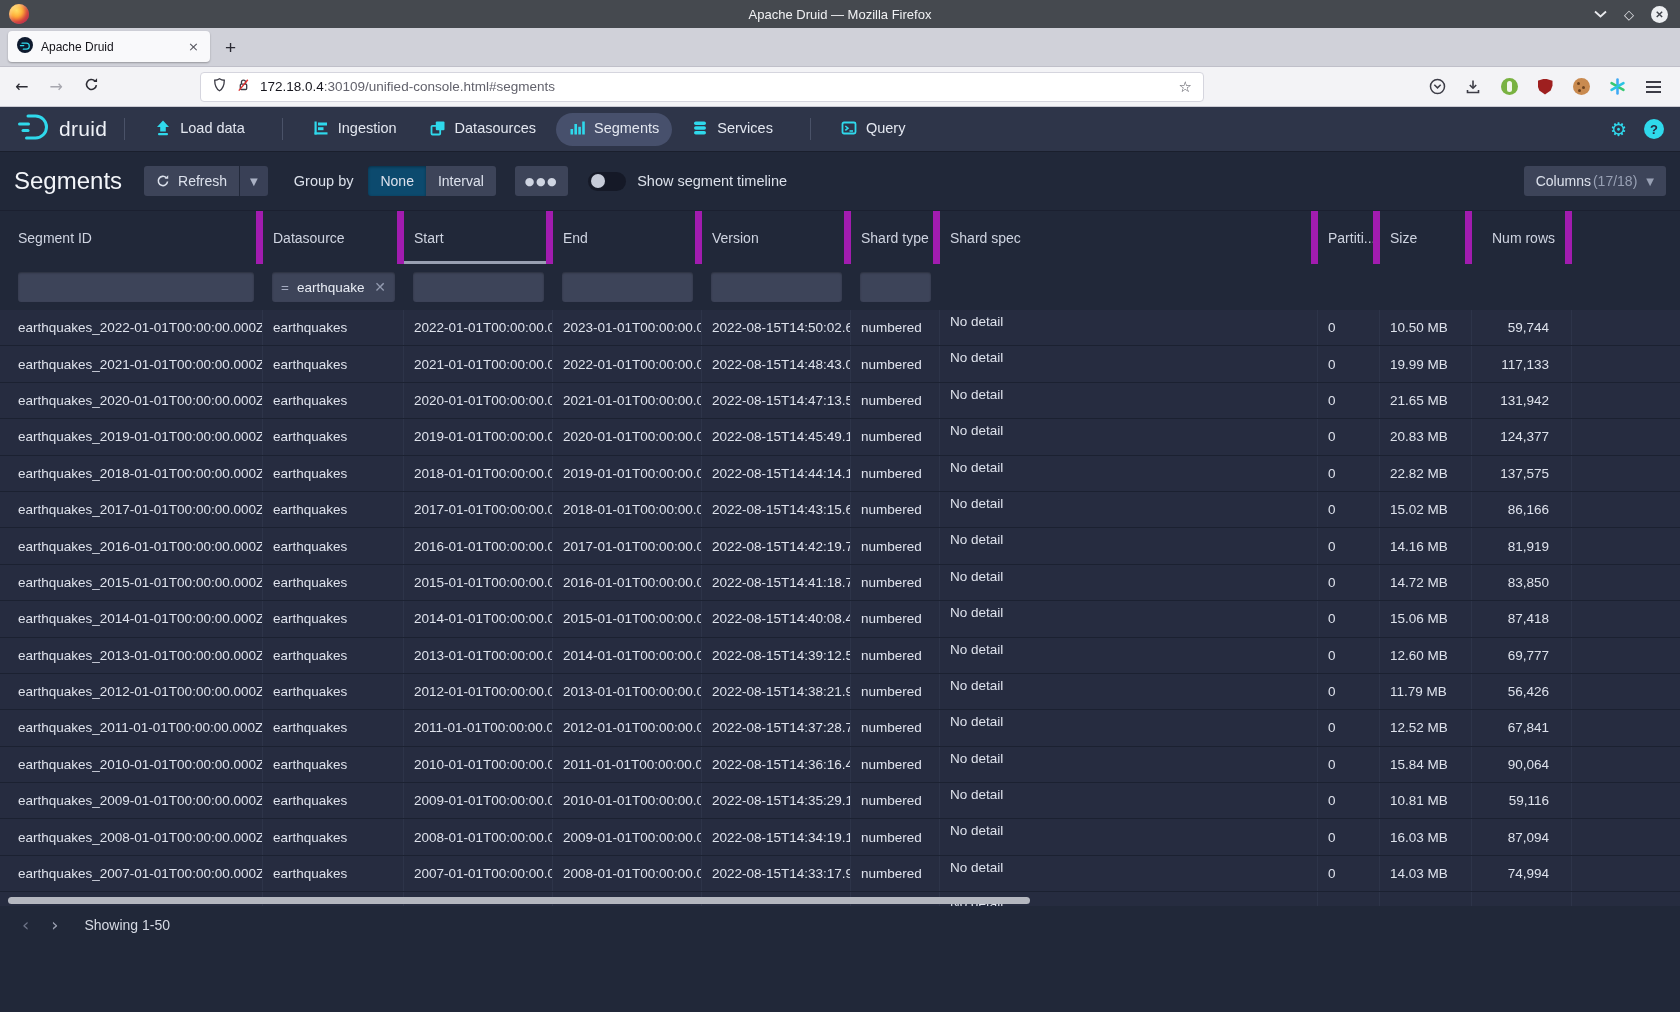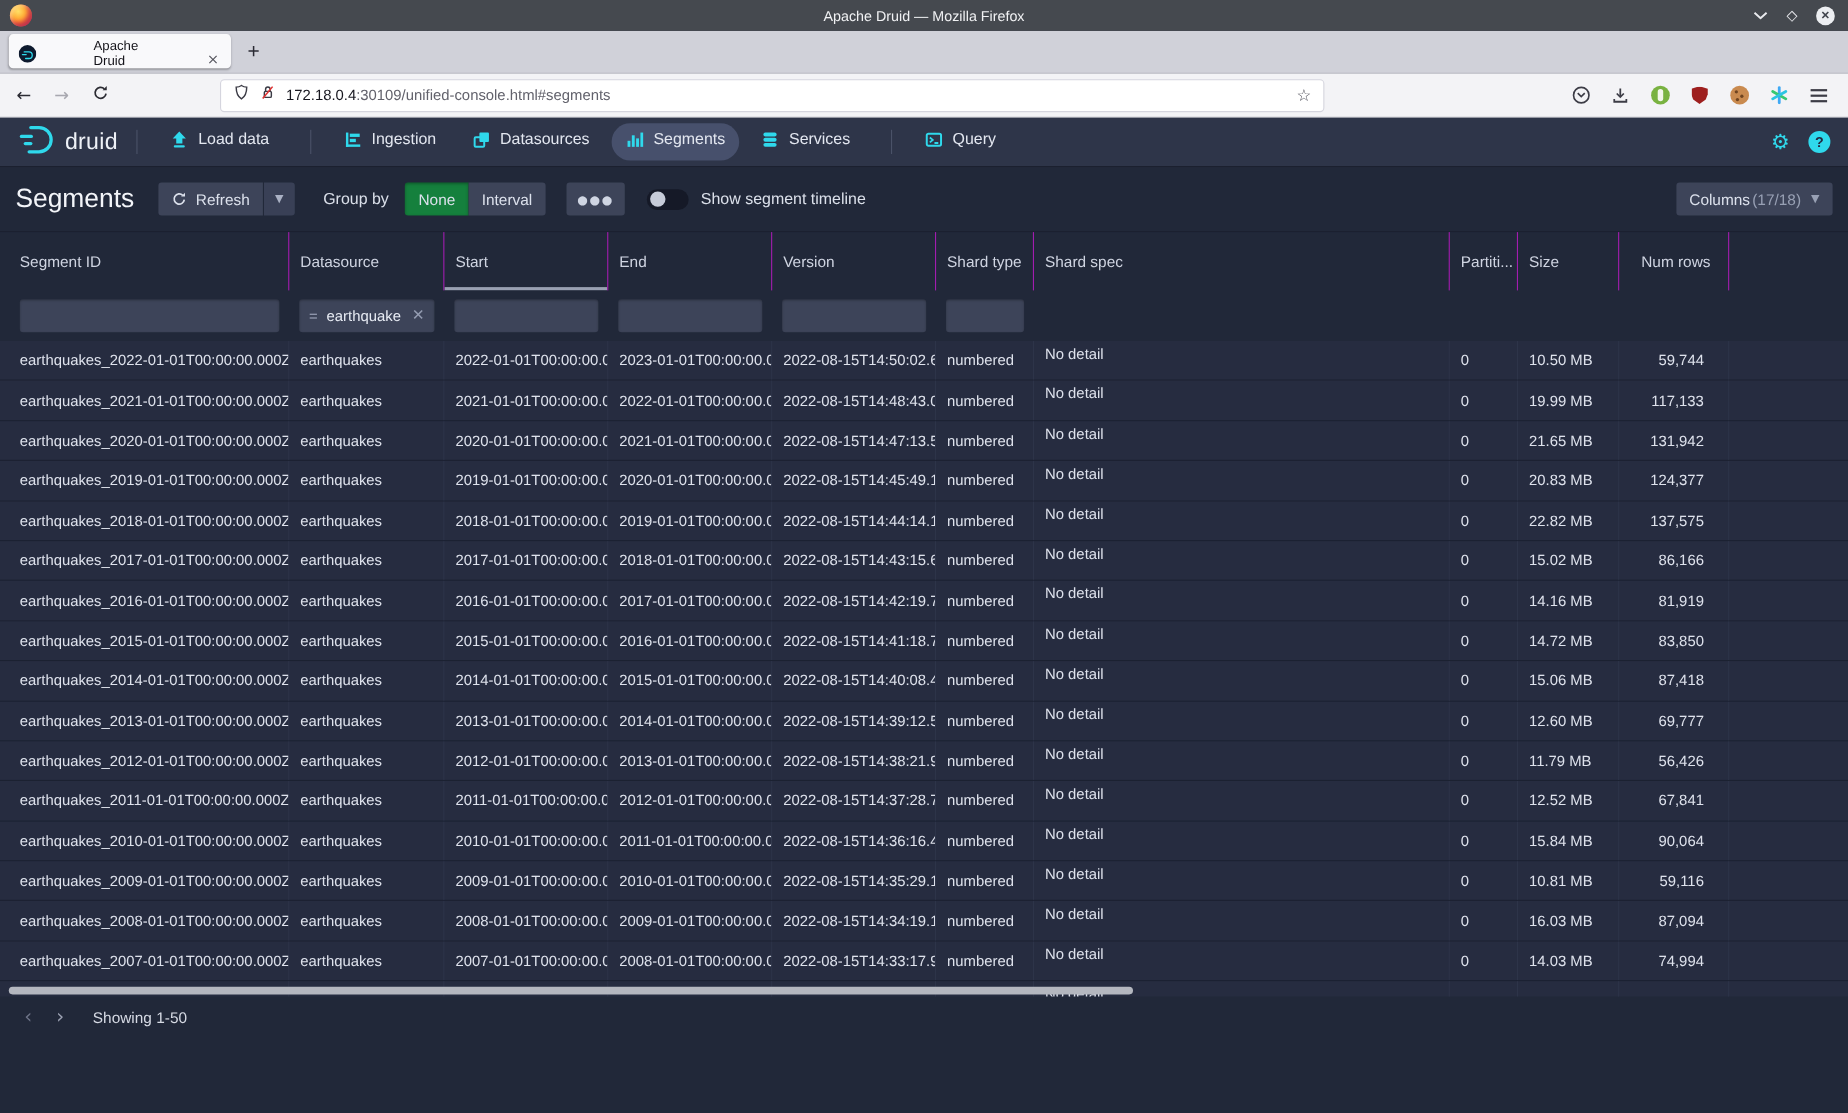--- a/index.html
+++ b/index.html
@@ -14,21 +14,21 @@
     background: radial-gradient(circle at 38% 32%, #ffe066 0%, #ffb13a 32%, #ff6b2d 62%, #e23b63 100%);
     box-shadow: inset -3px -3px 4px rgba(150,20,90,.55), inset 2px 2px 3px rgba(255,240,180,.5); }
   .tb-title { color:#f1f2f4; font-size:13px; }
   .win-controls { position:absolute; right:12px; top:0; height:28px; display:flex; align-items:center; gap:17px; }
   .wc-chevron svg { display:block; }
   .wc-diamond { color:#e9eaee; font-size:13px; line-height:1; }
   .wc-close { width:17px; height:17px; border-radius:50%; background:#eceef1; color:#41454d; font-size:10px; font-weight:bold; display:flex; align-items:center; justify-content:center; }
 
   
   .tabbar { height:39px; background:#d0d1d9; display:flex; align-items:flex-end; padding:0 8px; flex:0 0 auto; border-bottom:1px solid #bfbfc9; }
-  .tab { width:202px; height:31px; margin-bottom:4px; background:#f9f9fb; border-radius:4px; display:flex; align-items:flex-end; padding:0 9px; box-shadow:0 1px 2px rgba(0,0,0,.28);gap:44px; }
+  .tab { width:202px; height:31px; margin-bottom:4px; background:#f9f9fb; border-radius:4px; display:flex; align-items:center; padding:0 9px; box-shadow:0 1px 2px rgba(0,0,0,.28); }
   .tab-title { flex:1; margin-left:8px; font-size:12px; color:#15141a; }
   .tab-close { color:#55555e; font-size:13px; padding:0 2px; }
   .newtab-btn { margin-left:15px; margin-bottom:9px; font-size:19px; line-height:19px; color:#2a2a33; }
 
   
   .urlrow { height:40px; background:#f3f3f6; display:flex; align-items:center; flex:0 0 auto; border-bottom:1px solid #cacad3; }
   .nav-btns { display:flex; align-items:center; gap:21px; padding-left:15px; width:200px; flex:0 0 auto; }
   .nb { font-size:16px; color:#2b2b33; }
   .nb.disabled { color:#a7a7af; }
   .urlfield { width:1004px; height:30px; background:#ffffff; border:1px solid #d5d5de; border-radius:4px; display:flex; align-items:center; padding:0 11px; flex:0 0 auto; }
@@ -64,34 +64,34 @@
   .vh-title { font-size:24px; color:#f3f5f9; font-weight:400; margin-right:22px; }
   .btn { background:#3d4459; color:#dce1ec; font-size:14px; height:30px; display:inline-flex; align-items:center; padding:0 12px; border-radius:3px; white-space:nowrap; }
   .btn .bico { margin-right:8px; display:flex; }
   .refresh-main { border-radius:3px 0 0 3px; }
   .refresh-caret { border-radius:0 3px 3px 0; padding:0 10px; margin-left:1px; background:#394056; color:#aab1c4; font-size:10px; }
   .gb-label { margin:0 15px 0 26px; font-size:14.5px; color:#dbe0ea; }
   .btngroup { display:flex; }
   .btngroup .btn { border-radius:0; }
   .btngroup .btn:first-child { border-radius:3px 0 0 3px; }
   .btngroup .btn:last-child { border-radius:0 3px 3px 0; }
-  .btn.pressed { background:#15803d; box-shadow: inset 0 1px 3px rgba(0,0,0,.35); }
+  .btn.pressed { background:#0c4a6e; box-shadow: inset 0 1px 3px rgba(0,0,0,.35); }
   .more-btn { margin-left:19px; padding:0 10px; font-size:11px; letter-spacing:1.5px; color:#cfd5e2; }
   .switch { margin-left:20px; width:38px; height:19px; border-radius:10px; background:#151927; position:relative; flex:0 0 auto; }
   .switch-knob { position:absolute; left:3px; top:2.5px; width:14px; height:14px; border-radius:50%; background:#c6cbd8; }
   .switch-label { margin-left:11px; font-size:14.5px; color:#dbe0ea; }
   .columns-btn { margin-left:auto; }
   .col-count { color:#98a0b4; margin-left:2px; }
   .col-caret { color:#98a0b4; margin-left:9px; font-size:10px; }
 
   
   .c0{width:263px} .c1{width:141px} .c2{width:149px} .c3{width:149px} .c4{width:149px}
   .c5{width:89px} .c6{width:378px} .c7{width:62px} .c8{width:92px} .c9{width:100px} .cf{flex:1}
   .thead { height:54px; display:flex; flex:0 0 auto; border-top:1px solid #1b2030; }
-  .th { font-size:14px; color:#cfd4e1; display:flex; align-items:center; padding:0 10px; border-right:1px solid #a21caf; position:relative; white-space:nowrap; overflow:hidden; }
+  .th { font-size:14px; color:#cfd4e1; display:flex; align-items:center; padding:0 10px; border-right:7px solid #a21caf; position:relative; white-space:nowrap; overflow:hidden; }
   .th.first { padding-left:18px; }
   .th.pad20 { padding-left:20px; }
   .th.sorted:after { content:''; position:absolute; left:0; right:0; bottom:0; height:3px; background:#99a0b2; }
   .tfilter { height:46px; display:flex; align-items:center; flex:0 0 auto; }
   .fc { height:100%; padding:8px 9px; }
   .fc.first { padding-left:18px; }
   .finput { height:30px; width:100%; background:#3d4459; border-radius:3px; box-shadow: inset 0 1px 2px rgba(0,0,0,.3); }
   .finput.chip { display:flex; align-items:center; padding:0 9px; gap:8px; font-size:13.5px; }
   .chip-op { color:#a6adc2; }
   .chip-val { color:#e8ecf4; }

